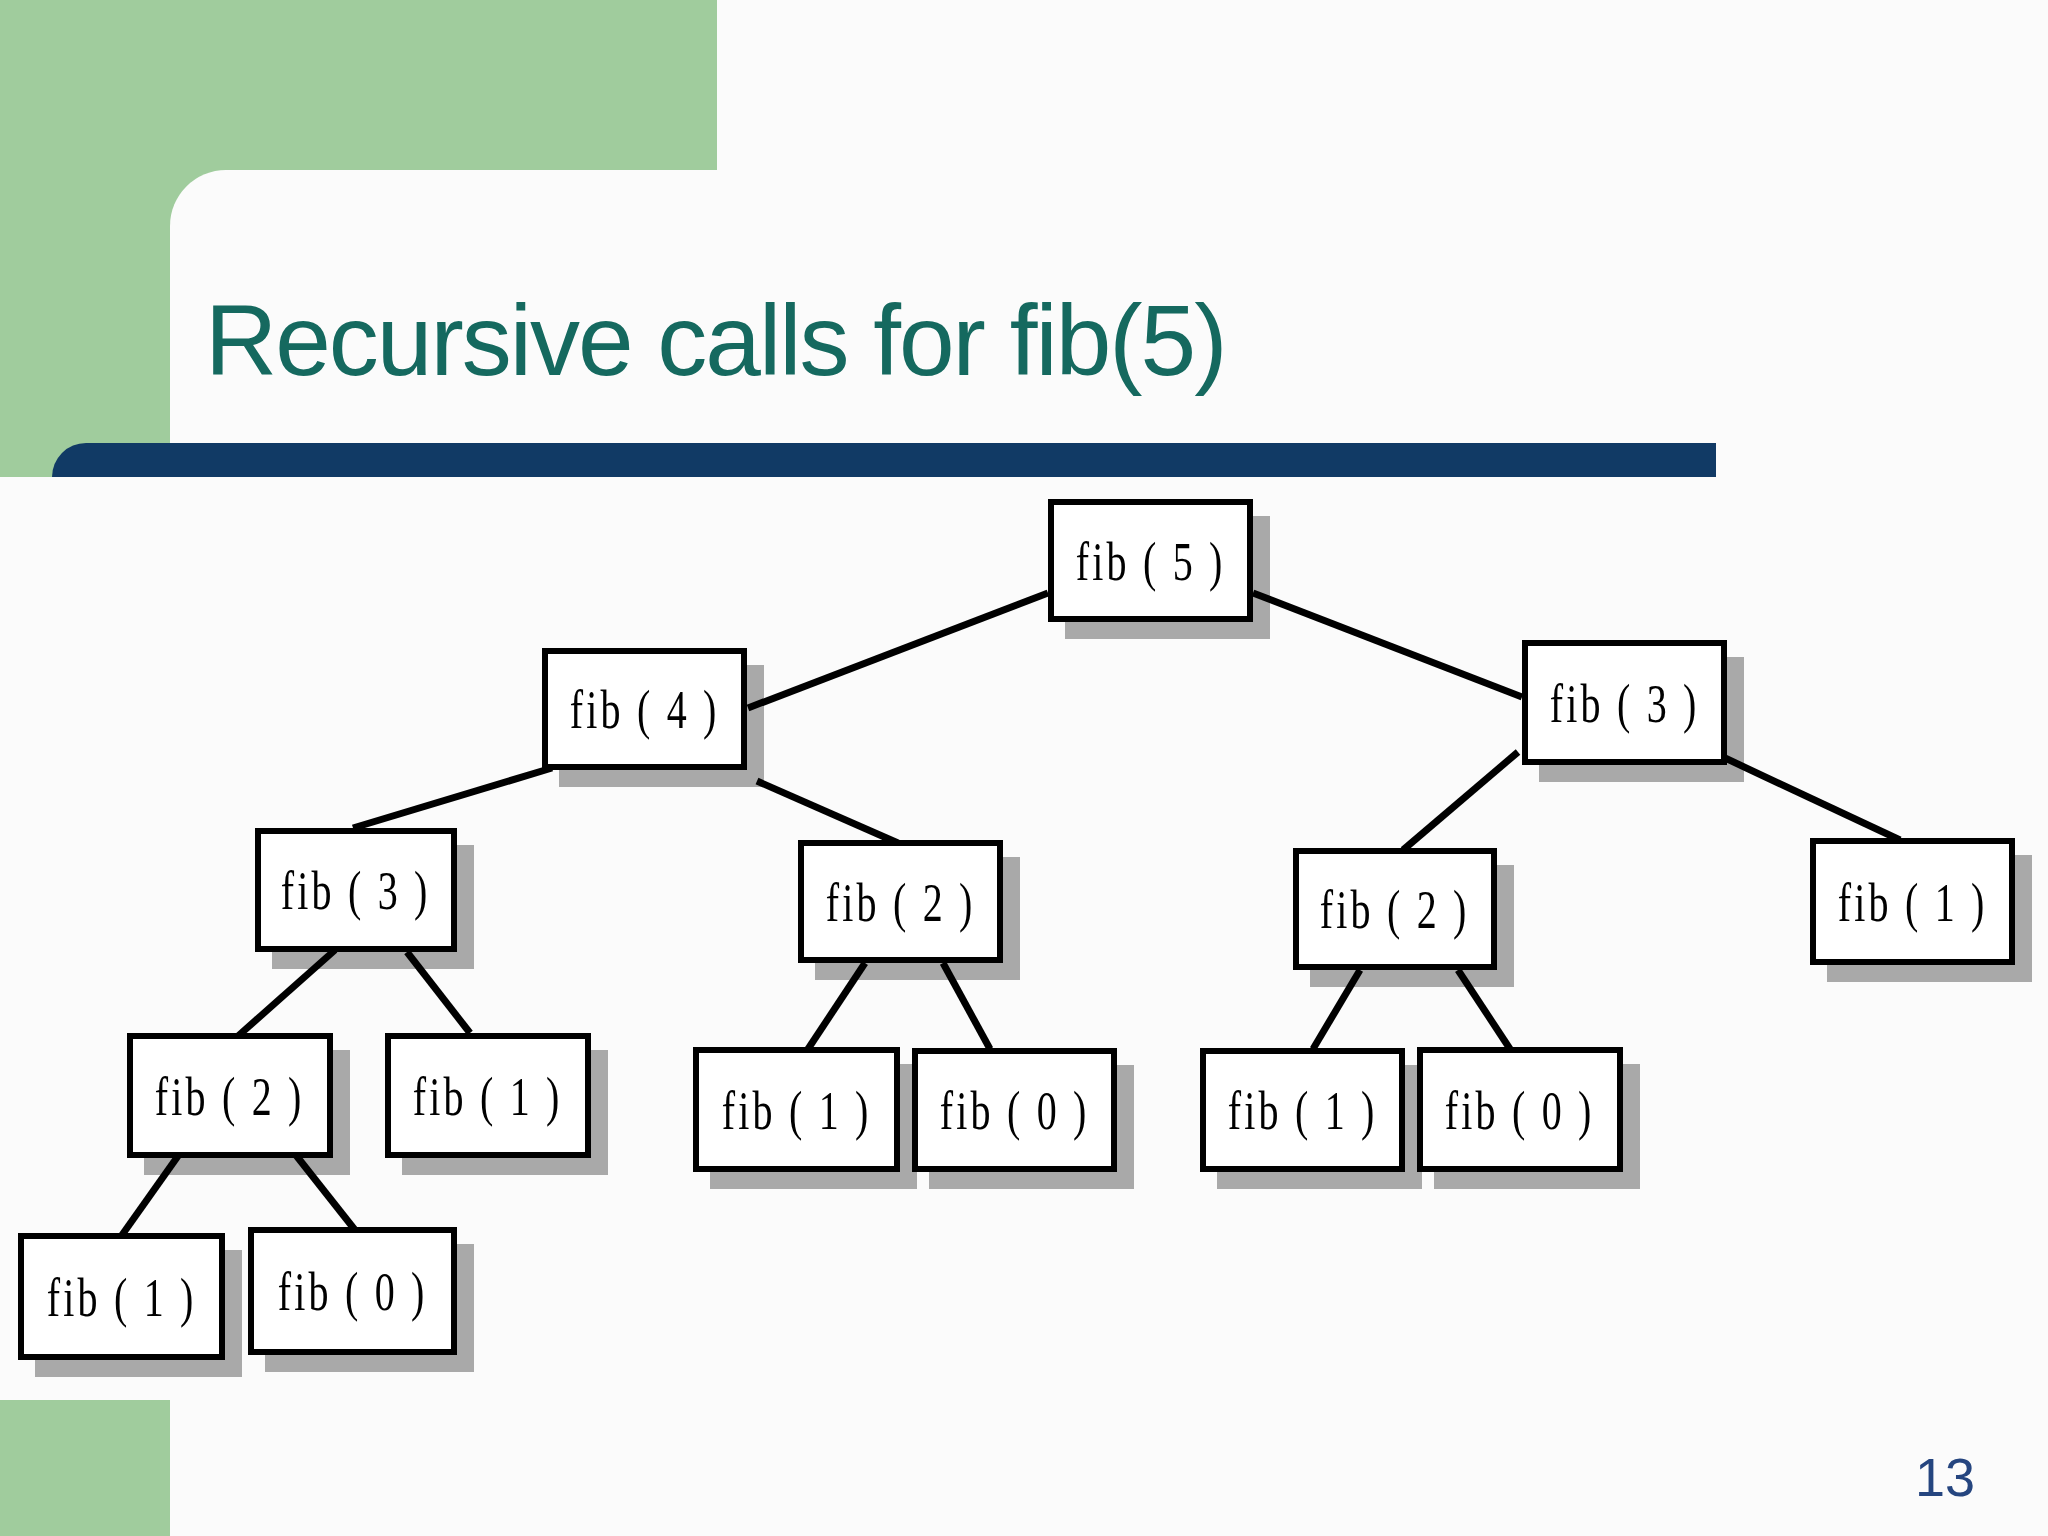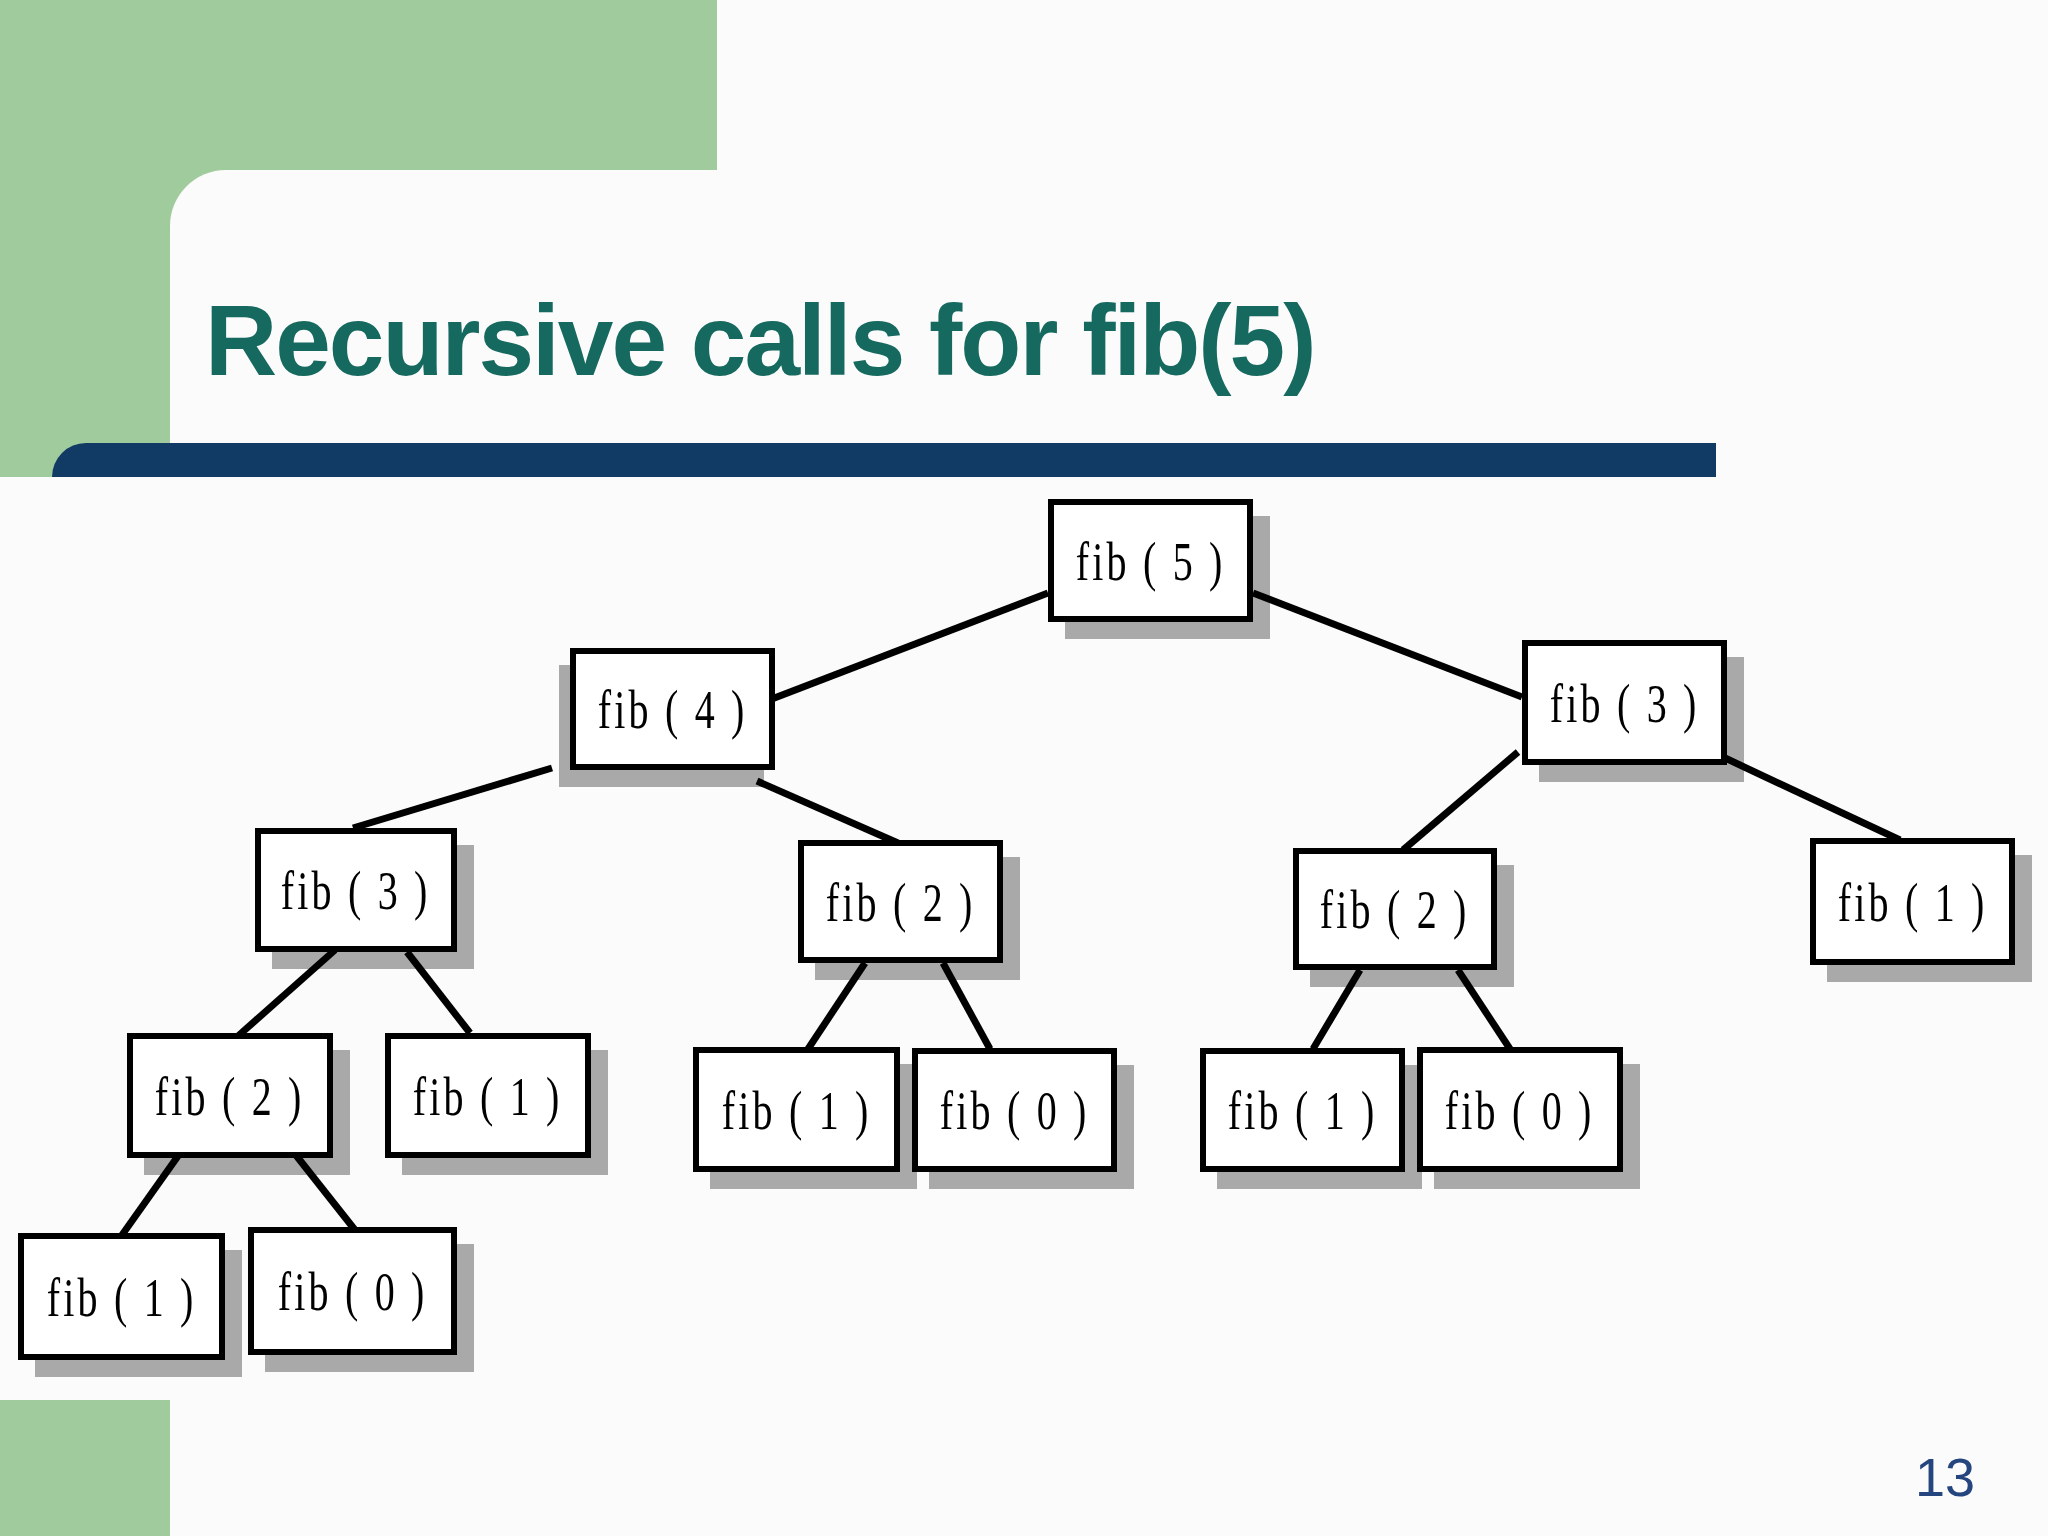--- a/index.html
+++ b/index.html
@@ -8,21 +8,21 @@
     background:var(--bg,#fbfbfb);
     font-family:"Liberation Sans",sans-serif;
   }
   .green-top{position:absolute;left:0;top:0;width:717px;height:477px;background:var(--green);}
   .title-card{position:absolute;left:170px;top:170px;width:1180px;height:310px;
     background:var(--bg,#fbfbfb);border-top-left-radius:56px;}
   .blue-bar{position:absolute;left:52px;top:443px;width:1664px;height:34px;
     background:var(--navy);border-top-left-radius:36px;}
   .title{
     position:absolute;left:205px;top:290px;margin:0;
-    font-size:100px;font-weight:bold;letter-spacing:-2px;line-height:1.0;
+    font-size:100px;font-weight:normal;letter-spacing:-2px;line-height:1.0;
     color:var(--teal);white-space:nowrap;
   }
   #tree{position:absolute;left:0;top:0;width:2048px;height:1104px;}
   #tree svg{position:absolute;left:0;top:0;}
   .node-shadow{position:absolute;background:var(--shadow);}
   .tree-node{
     position:absolute;box-sizing:border-box;border:6px solid #000;background:#fff;
     display:flex;align-items:center;justify-content:center;
   }
   .tree-node span{
@@ -72,21 +72,21 @@
         <line x1="1518" y1="752" x2="1403" y2="850" stroke="#000000" stroke-width="7"></line>
         <line x1="1725" y1="758" x2="1900" y2="840" stroke="#000000" stroke-width="7"></line>
         <line x1="1360" y1="970" x2="1313" y2="1049" stroke="#000000" stroke-width="7"></line>
         <line x1="1458" y1="970" x2="1512" y2="1052" stroke="#000000" stroke-width="7"></line>
         <line x1="178" y1="1156" x2="122" y2="1235" stroke="#000000" stroke-width="7"></line>
         <line x1="295" y1="1154" x2="355" y2="1230" stroke="#000000" stroke-width="7"></line>
       </svg>
       <div class="tree-node" style="left: 1048px; top: 499px; width: 205px; height: 123px; border-width: 6px;">
         <span>fib ( 5 )</span>
       </div>
-      <div class="tree-node" style="left: 542px; top: 648px; width: 205px; height: 122px; border-width: 6px; margin-left: 28px;">
+      <div class="tree-node" style="left: 542px; top: 648px; width: 205px; height: 122px; border-width: 6px;">
         <span>fib ( 4 )</span>
       </div>
       <div class="tree-node" style="left: 1522px; top: 640px; width: 205px; height: 125px; border-width: 6px;">
         <span>fib ( 3 )</span>
       </div>
       <div class="tree-node" style="left: 255px; top: 828px; width: 202px; height: 124px; border-width: 6px;">
         <span>fib ( 3 )</span>
       </div>
       <div class="tree-node" style="left: 798px; top: 840px; width: 205px; height: 123px; border-width: 6px;">
         <span>fib ( 2 )</span>

